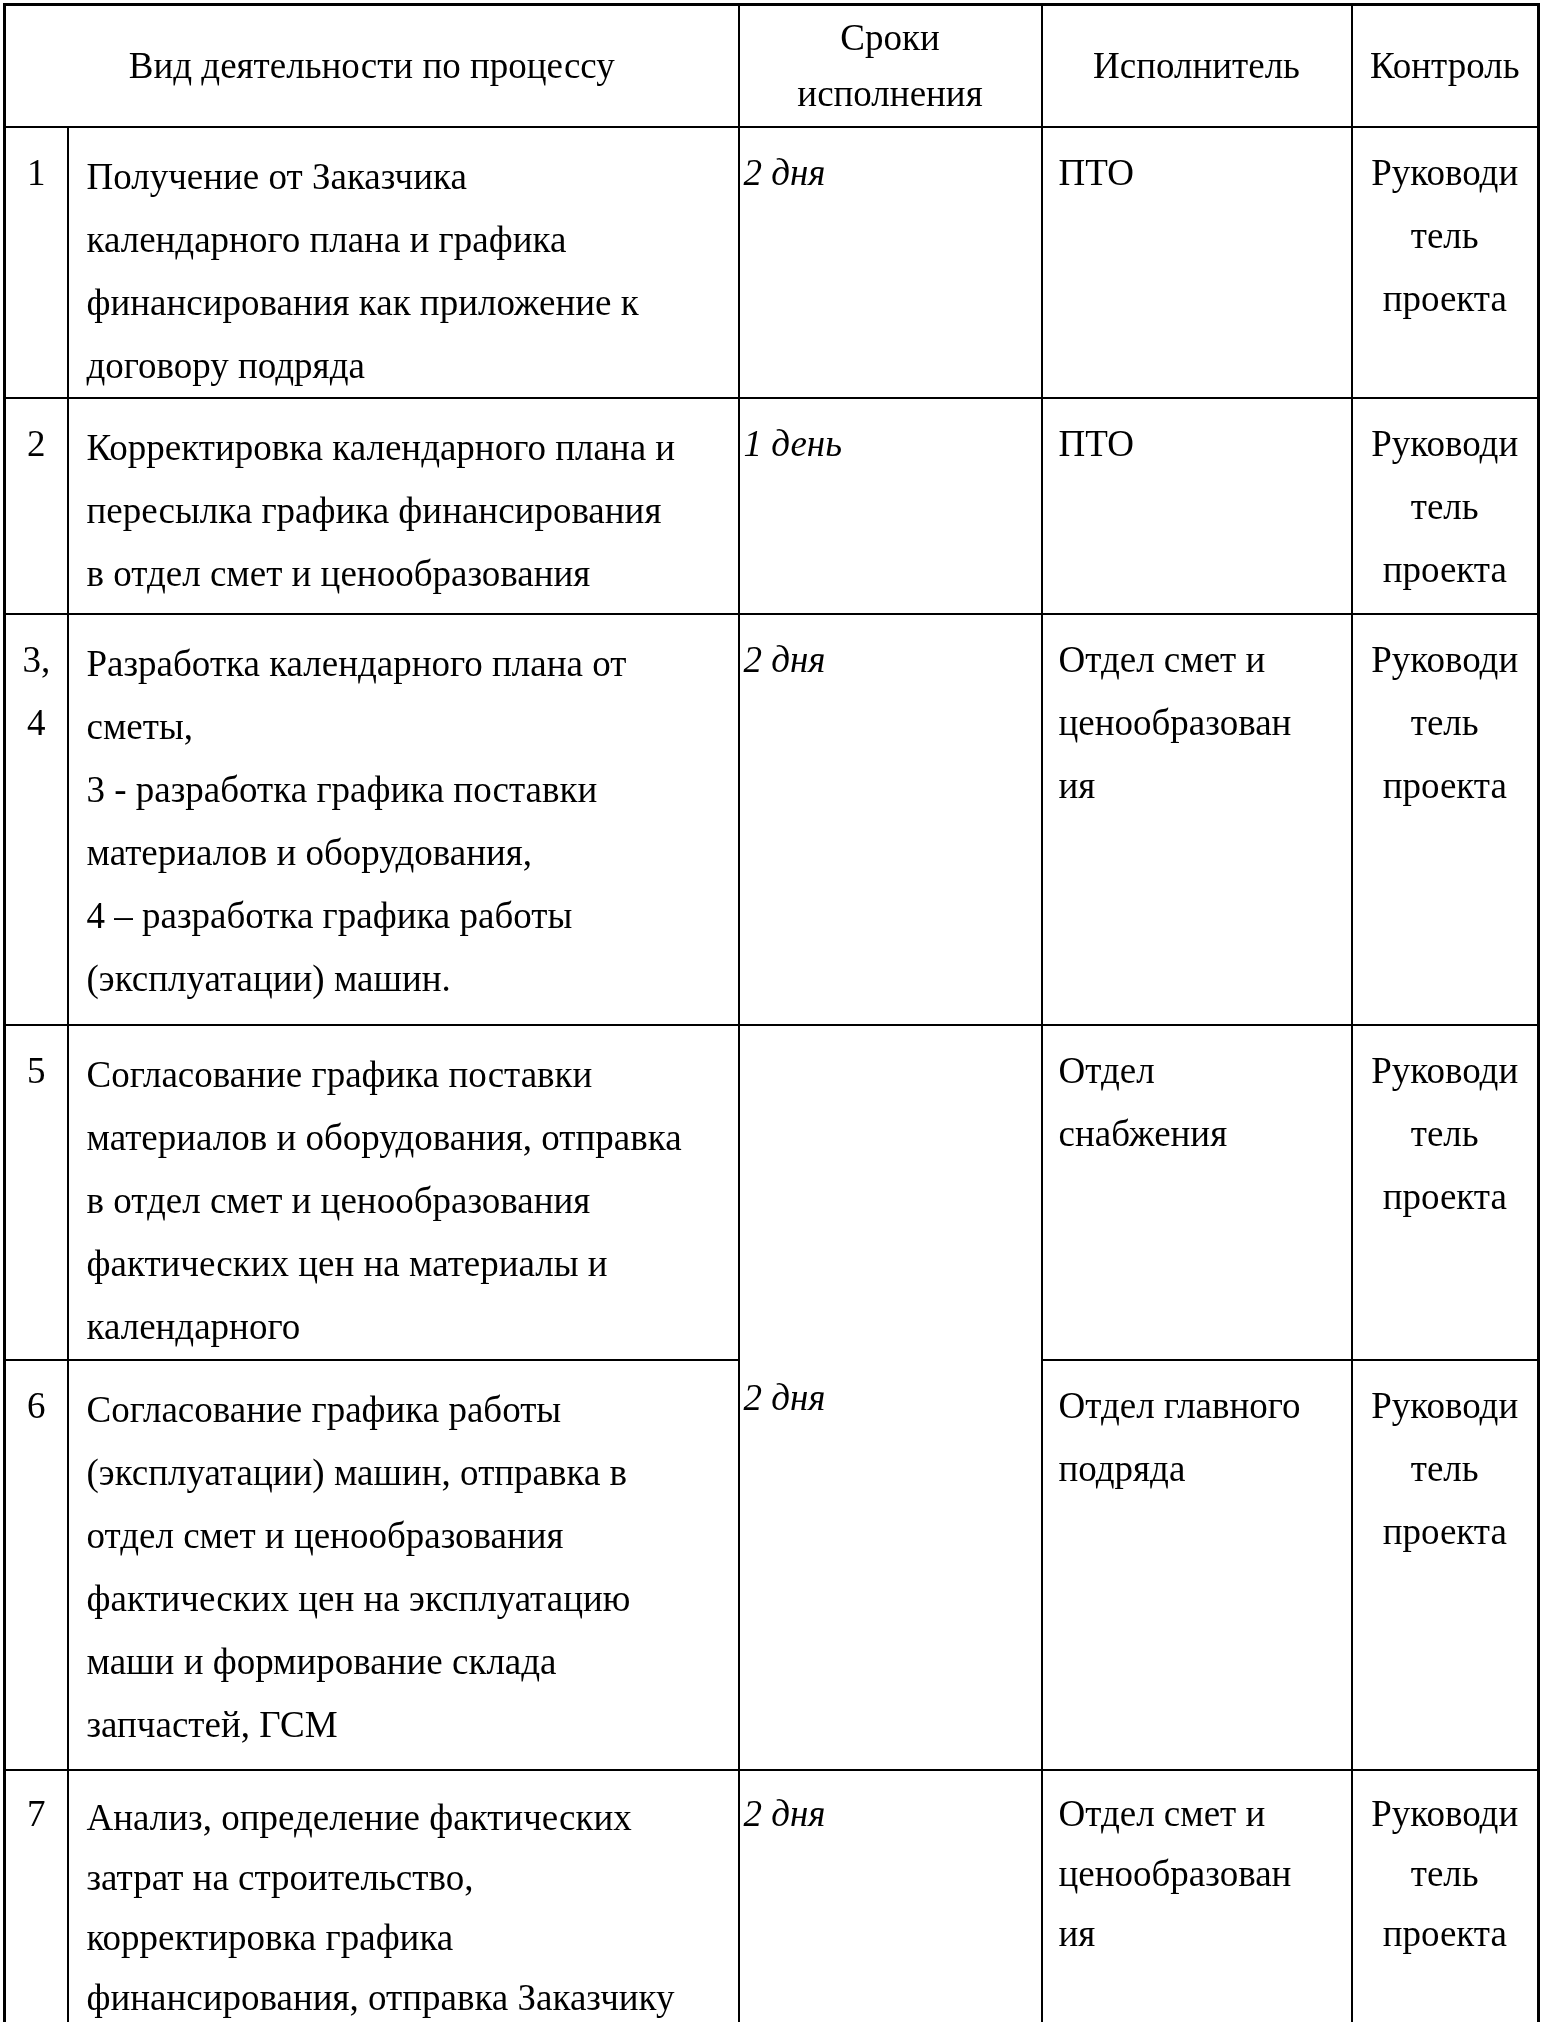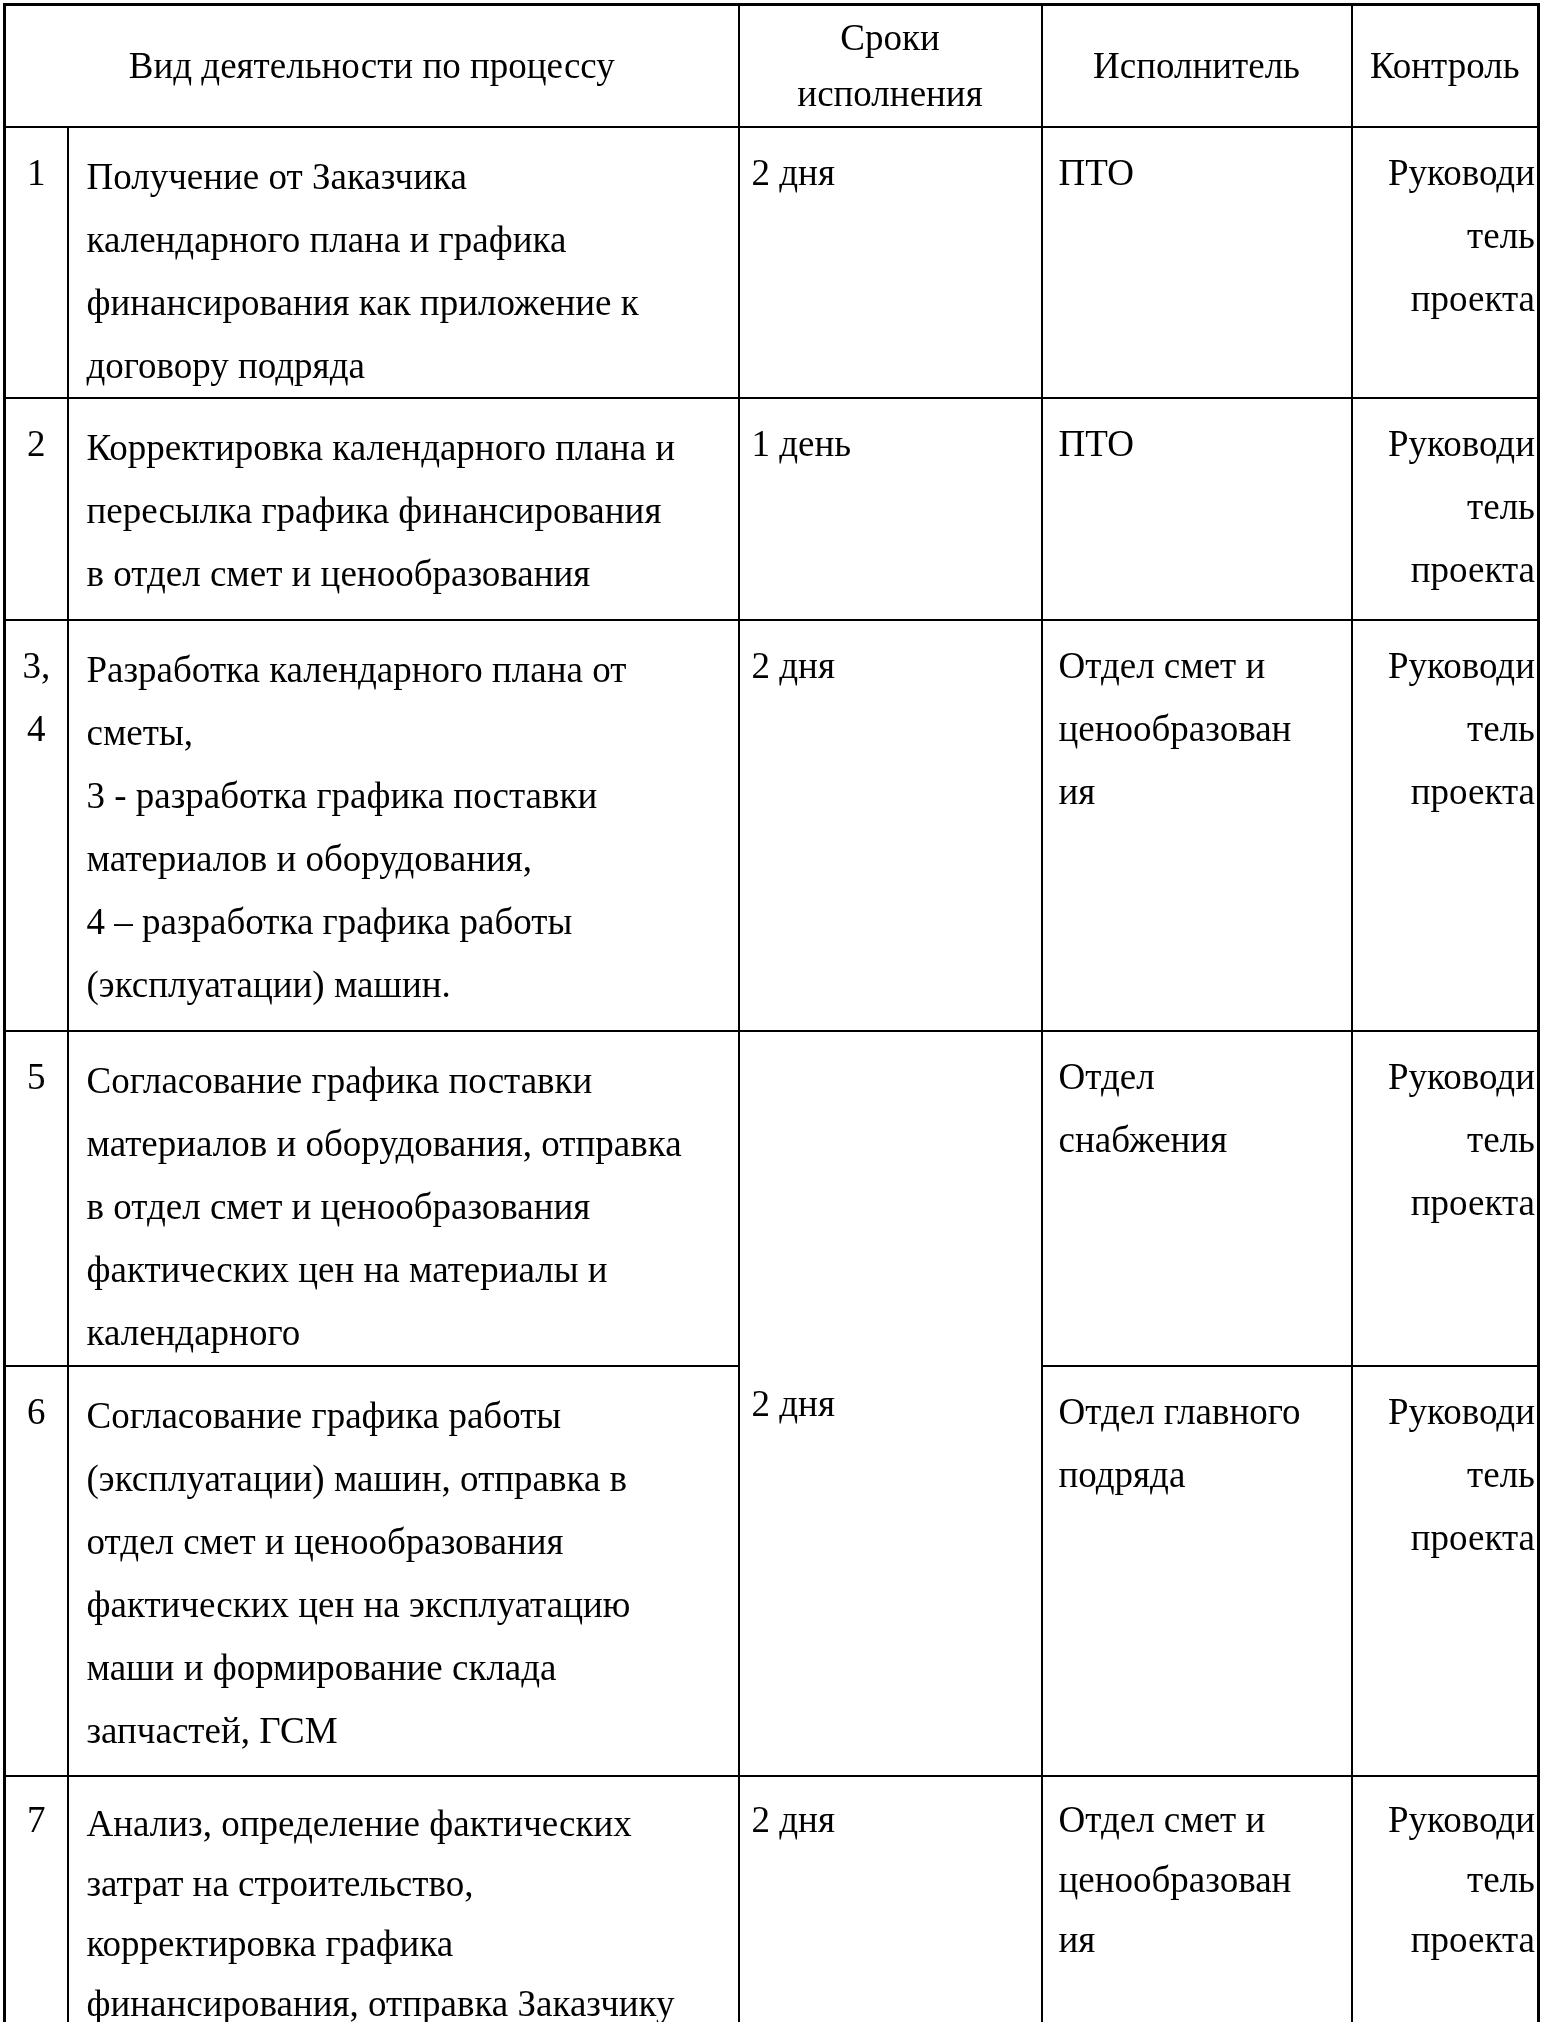--- a/index.html
+++ b/index.html
@@ -54,32 +54,33 @@
   tr.row-7 td { border-bottom: 7px solid #000000; }
 
   td.num-cell {
     text-align: center;
     padding: 13px 2px 0 2px;
   }
   td.activity-cell {
     padding: 17px 4px 0 18px;
   }
   td.time-cell {
-    padding: 13px 4px 0 12px;
+    padding: 13px 4px 0 4px;
+    font-style: italic;
   }
   td.time-cell.merged {
     vertical-align: middle;
     padding-top: 0;
   }
   td.executor-cell {
     padding: 13px 4px 8px 16px;
   }
   td.control-cell {
-    text-align: right;
-    padding: 13px 2px 18px 2px;
+    text-align: center;
+    padding: 13px 2px 12px 2px;
   }
 </style>
 </head>
 <body>
 
 <div class="page">
   <table class="doc-table">
     <colgroup>
       <col style="width:63px">
       <col style="width:671px">

